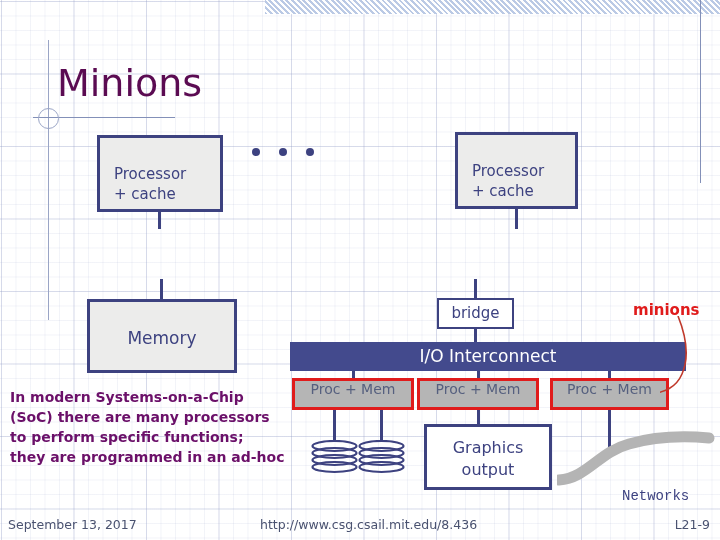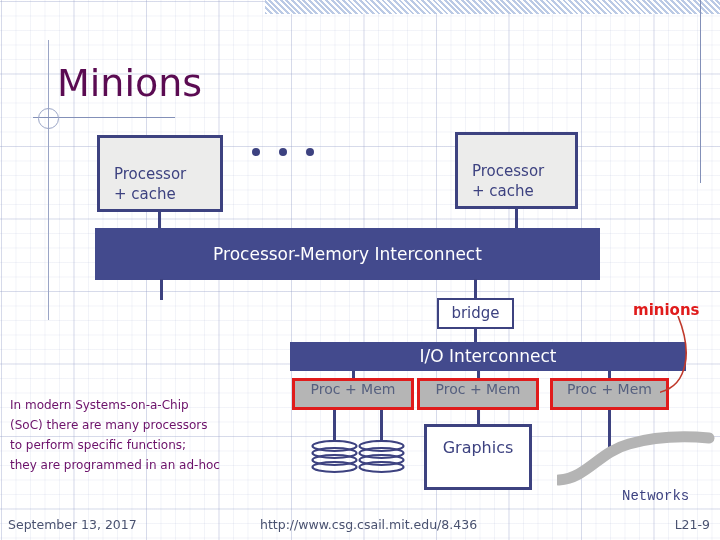--- a/index.html
+++ b/index.html
@@ -175,21 +175,21 @@
     font-size: 14px;
     box-sizing: border-box;
     text-align: center;
     font-family: "DejaVu Sans", sans-serif;
   }
   #pm1 { left: 292px; width: 122px; }
   #pm2 { left: 417px; width: 122px; }
   #pm3 { left: 550px; width: 119px; }
   .graphics-box {
     position: absolute;
-    left: 424px; top: 424px; width: 108px; height: 66px;
+    left: 424px; top: 424px; width: 128px; height: 66px;
     border: 3px solid #3d4280;
     background: #ffffff;
     color: #3d4280;
     font-size: 16px;
     line-height: 22px;
     box-sizing: border-box;
     text-align: center;
     padding-top: 10px;
     font-family: "DejaVu Sans", sans-serif;
   }
@@ -222,27 +222,27 @@
     font-family: Liberation Mono, monospace;
     white-space: nowrap;
   }
   .net-curve {
     position: absolute;
     left: 557px; top: 428px;
     width: 160px; height: 60px;
   }
   .note {
     position: absolute;
-    left: 10px; top: 395px;
+    left: 10px; top: 387px;
     width: 300px;
     color: #6b1069;
-    font-size: 12px;
+    font-size: 14px;
     line-height: 20px;
     font-family: "DejaVu Sans", sans-serif;
-    font-weight: normal;
+    font-weight: bold;
   }
   .footer {
     position: absolute;
     bottom: 8px;
     color: #4a5270;
     font-size: 12.5px;
     font-family: "DejaVu Sans", sans-serif;
     white-space: nowrap;
   }
   #f-date { left: 8px; }
@@ -274,26 +274,26 @@
   </div>
 
   <div class="proc-box" id="proc2">
     <div>Processor</div>
     <div>+ cache</div>
   </div>
 
   <div class="wire" style="left:158px; top:211px; height:18px;"></div>
   <div class="wire" style="left:515px; top:208px; height:21px;"></div>
 
-  <div class="bar" id="pmi">Processor-Memory Interconnect</div>
 
   <div class="wire" style="left:160px; top:279px; height:21px;"></div>
 
   <div class="wire" style="left:474px; top:279px; height:20px;"></div>
 
+  <div class="mem-box">Memory</div>
 
   <div class="bridge-box">bridge</div>
 
   <div class="wire" style="left:474px; top:328px; height:15px;"></div>
 
   <div class="bar" id="ioi">I/O Interconnect</div>
 
   <div class="wire" style="left:352px; top:371px; height:8px;"></div>
   <div class="wire" style="left:477px; top:371px; height:8px;"></div>
   <div class="wire" style="left:608px; top:371px; height:8px;"></div>
@@ -319,20 +319,21 @@
     <g fill="none" stroke="#3d4280" stroke-width="2.2">
       <ellipse cx="24.5" cy="6" rx="22" ry="5"></ellipse>
       <ellipse cx="24.5" cy="13" rx="22" ry="5"></ellipse>
       <ellipse cx="24.5" cy="20" rx="22" ry="5"></ellipse>
       <ellipse cx="24.5" cy="27" rx="22" ry="5"></ellipse>
     </g>
   </svg>
 
   <div class="graphics-box">
     <div>Graphics</div>
+    <div>output</div>
   </div>
 
   <svg class="net-curve" viewBox="0 0 160 60">
     <path d="M2,52 C30,50 42,24 72,16 C100,8 130,8 152,10" fill="none" stroke="#b4b4b4" stroke-width="11" stroke-linecap="round"></path>
   </svg>
   <div class="networks-label">Networks</div>
 
   <div class="minions-label">minions</div>
   <svg class="minions-curve" viewBox="0 0 50 82">
     <path d="M18,0 C26,20 30,40 22,58 C16,72 4,76 -8,78" fill="none" stroke="#c0392b" stroke-width="1.6"></path>

